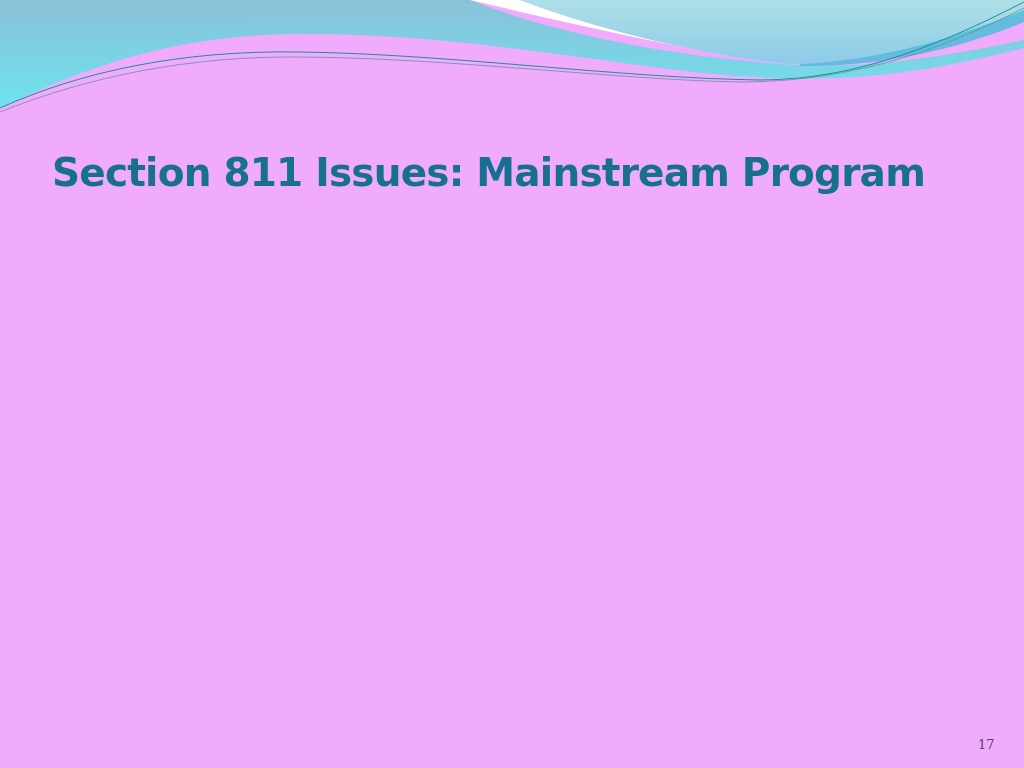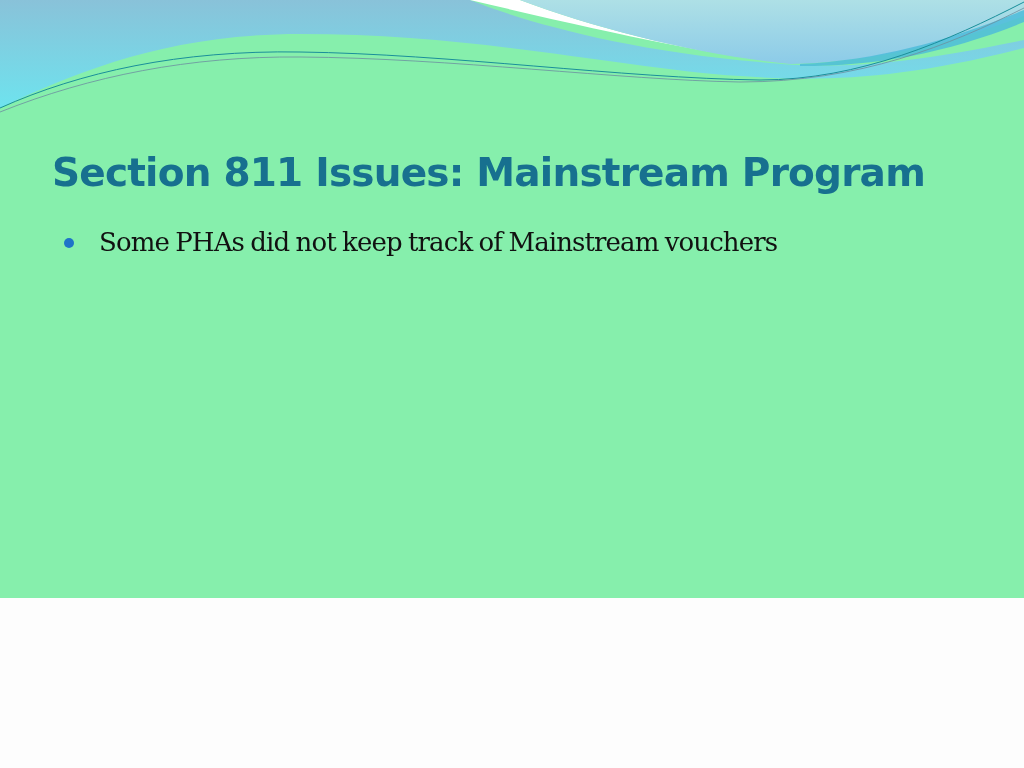--- a/index.html
+++ b/index.html
@@ -6,22 +6,22 @@
       margin: 0;
       padding: 0;
       width: 1024px;
       height: 768px;
       overflow: hidden;
       background: #fdfdfd;
     }
     .slide {
       position: relative;
       width: 1024px;
-      height: 598px;
-      background: #86efac;
+      height: 768px;
+      background: #f0abfc;
       overflow: hidden;
     }
     .header-wave {
       position: absolute;
       left: 0;
       top: 0;
       width: 1024px;
       height: 130px;
     }
     .slide-title {
@@ -106,20 +106,16 @@
 
     <path d="M800,64 C880,60 950,40 1024,10 L1024,22 C950,52 880,66 800,66 Z" fill="#4ebcd9" opacity="0.85"></path>
 
     <path d="M0,108 C80,72 180,50 300,52 C450,54 620,78 760,80 C860,80 950,40 1024,2" fill="none" stroke="#1a8f9a" stroke-width="1"></path>
     <path d="M0,112 C90,76 190,56 300,57 C450,58 620,80 740,82 C860,82 950,45 1024,8" fill="none" stroke="#6c8ea0" stroke-width="0.8"></path>
   </svg>
 
   <h1 class="slide-title">Section 811 Issues: Mainstream Program</h1>
 
   <ul class="bullets">
-    <li class="bullet-item">
-      <span class="bullet-dot"></span>
-      <span class="bullet-text"><span>Some PHAs did not keep track of Mainstream vouchers</span></span>
-    </li>
   </ul>
 
   <div class="page-number">17</div>
 </div>
 
 </body></html>

